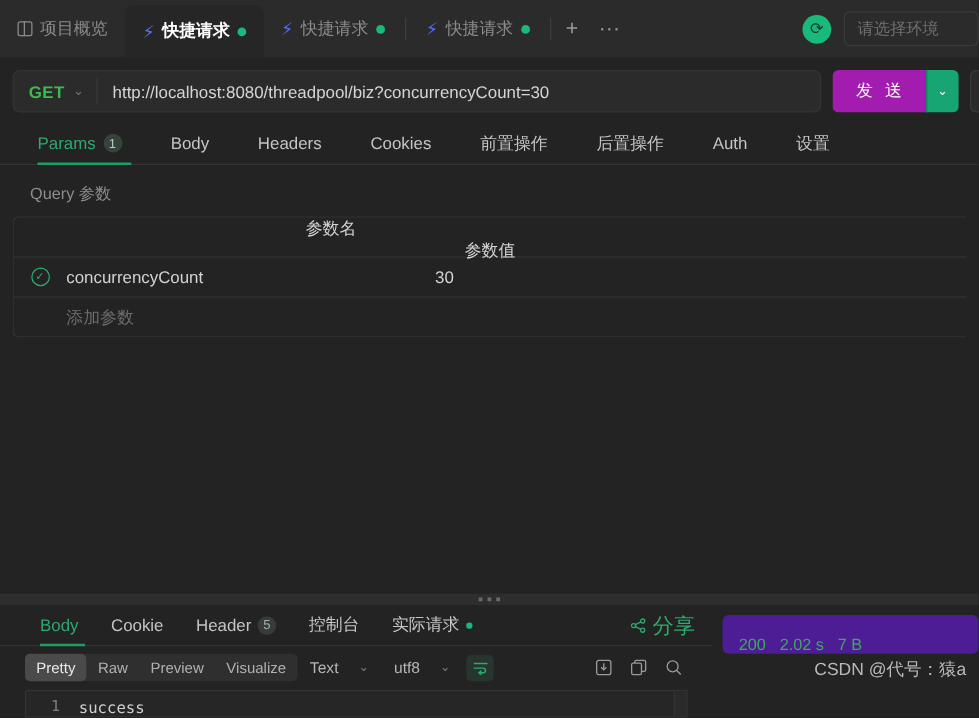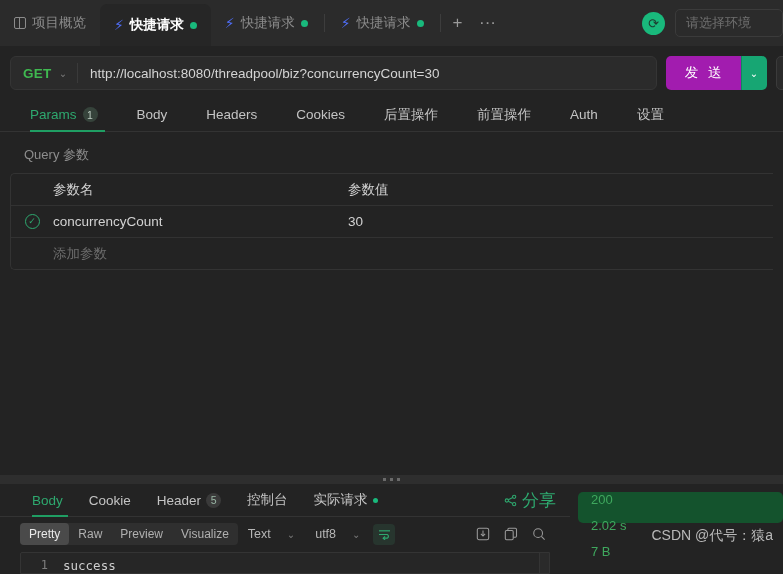--- a/index.html
+++ b/index.html
@@ -119,21 +119,21 @@
     display: flex; align-items: center; justify-content: center; padding: 0 4px;
   }
   .rtab.active .badge { background: #36433b; color: #b9c9bf; }
 
   
   .params { padding: 12px 10px 0 10px; flex: 0 0 auto; }
   .params-title { color: #8d8d8d; font-size: 13px; padding: 2px 0 9px 14px; }
   .ptable { border: 1px solid #333333; border-right: 0; border-radius: 5px 0 0 5px; overflow: hidden; }
   .prow { display: flex; align-items: center; height: 32px; border-bottom: 1px solid #323232; }
   .prow:last-child { border-bottom: 0; }
-  .prow.head { color: #9d9d9d; font-size: 13px; }
+  .prow.head { color: #9d9d9d; font-size: 13px; flex-direction: column; }
   .pcheck { width: 42px; display: flex; align-items: center; justify-content: center; }
   .check-ic {
     width: 15px; height: 15px; border: 1.5px solid #2ea96f; border-radius: 50%;
     display: flex; align-items: center; justify-content: center;
     color: #2ea96f; font-size: 9px; line-height: 1;
   }
   .pname { width: 295px; font-size: 13.5px; color: #d2d2d2; }
   .pval { flex: 1; font-size: 13.5px; color: #d2d2d2; }
   .prow.add .pname { color: #6c6c6c; padding-left: 0; }
   .prow.add { height: 31px; }
@@ -180,23 +180,23 @@
   .code {
     margin: 5px 20px 0 20px; border: 1px solid #343434; border-radius: 2px 0 0 0;
     background: #262626; flex: 1; display: flex; min-height: 0; position: relative; overflow: hidden;
   }
   .gutter { width: 34px; color: #7d7d7d; font-size: 12px; font-family: "DejaVu Sans Mono", "Liberation Mono", monospace;
             text-align: right; padding: 5px 7px 0 0; }
   .codetext { flex: 1; color: #cfcfcf; font-size: 12.5px; font-family: "DejaVu Sans Mono", "Liberation Mono", monospace; padding: 5px 0 0 8px; }
   .codebar { position: absolute; right: 0; top: 0; bottom: 0; width: 10px; background: #2a2a2a; border-left: 1px solid #343434; }
   .resp-right { flex: 1; padding: 8px 0 0 8px; position: relative; }
   .status {
-    background: #14532d; border-radius: 5px; height: 31px;
-    display: flex; align-items: flex-start; gap: 11px; padding: 0 13px;
-    color: #3fa85e; font-size: 13px; width: 100%; flex-direction: column;
+    background: #4c1d95; border-radius: 5px; height: 31px;
+    display: flex; align-items: flex-end; gap: 11px; padding: 0 13px;
+    color: #3fa85e; font-size: 13px; width: 100%;
   }
   .watermark {
     position: absolute; right: 10px; bottom: 29px;
     color: #b9b9b9; font-size: 14px; white-space: nowrap;
   }
 </style>
 </head>
 <body>
 
 <div class="app">
@@ -267,24 +267,24 @@
     <div class="rtab">
       <span>Body</span>
     </div>
     <div class="rtab">
       <span>Headers</span>
     </div>
     <div class="rtab">
       <span>Cookies</span>
     </div>
     <div class="rtab">
+      <span>前置操作</span>
+    </div>
+    <div class="rtab">
       <span>后置操作</span>
-    </div>
-    <div class="rtab">
-      <span>前置操作</span>
     </div>
     <div class="rtab">
       <span>Auth</span>
     </div>
     <div class="rtab">
       <span>设置</span>
     </div>
   </div>
 
   <div class="params">

